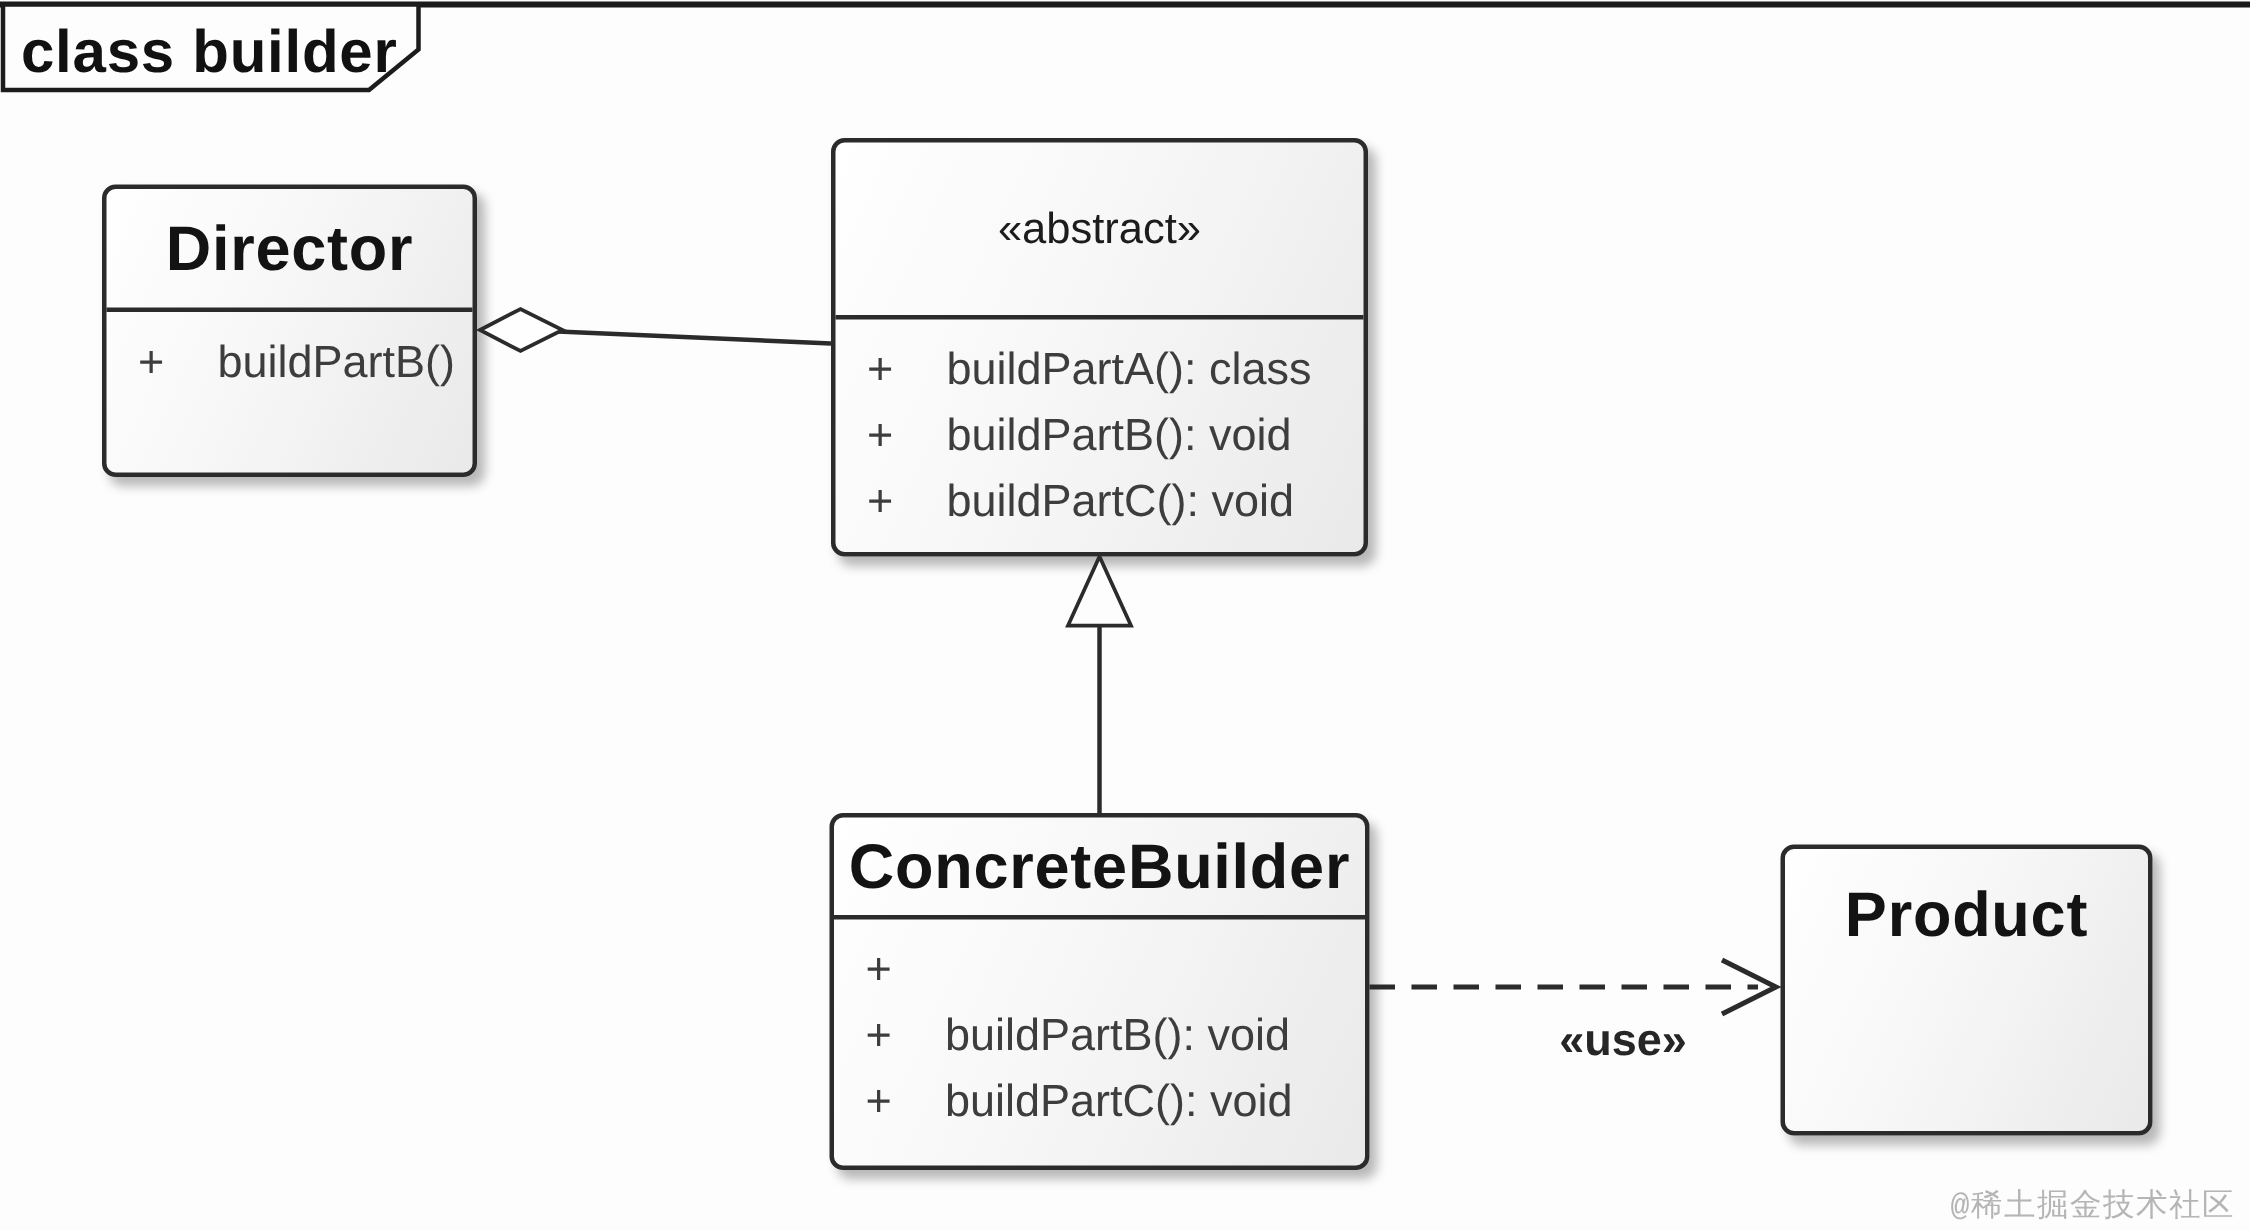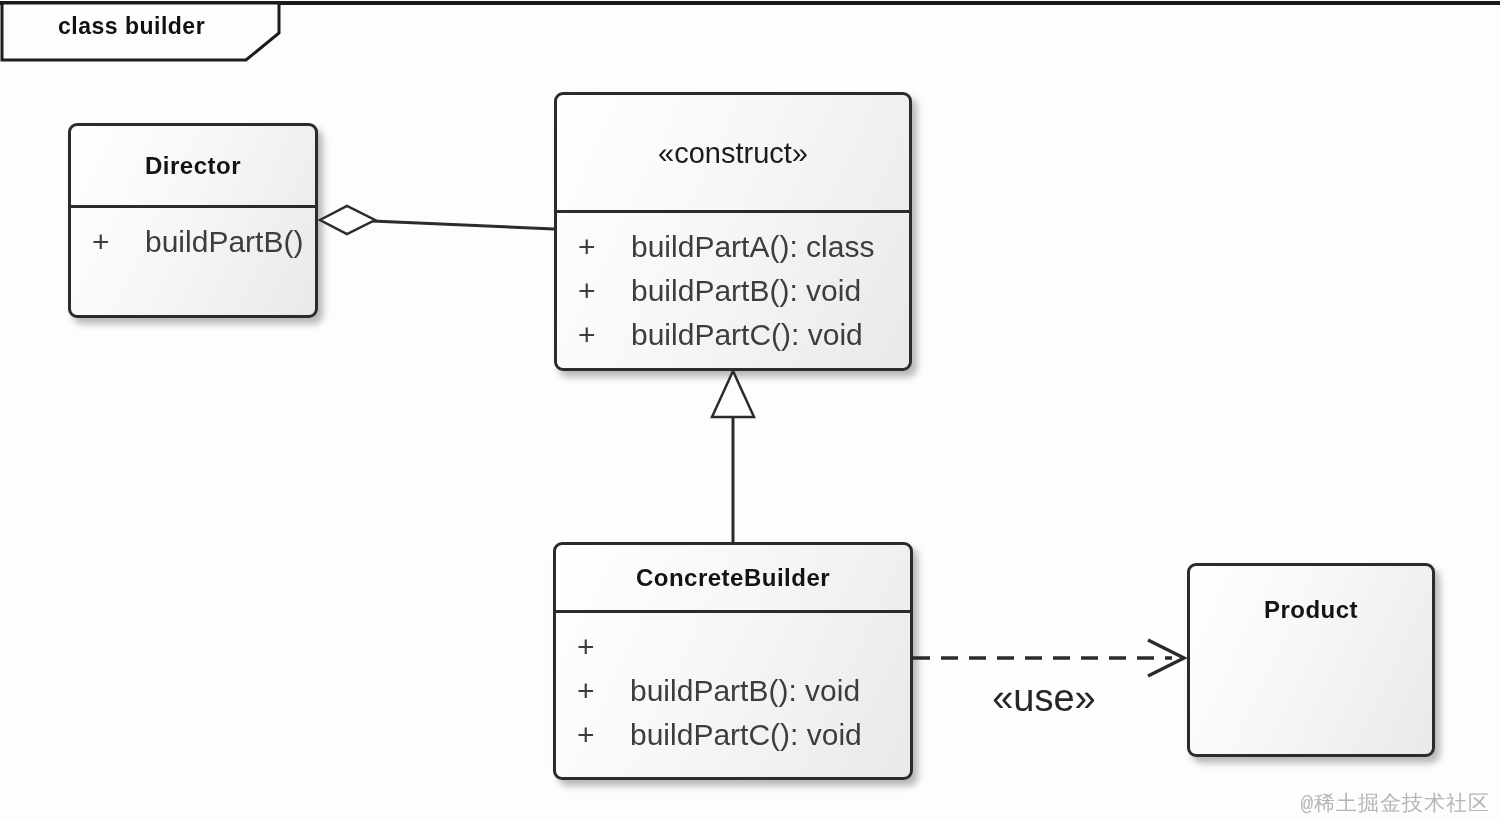--- a/index.html
+++ b/index.html
@@ -35,21 +35,21 @@
     align-items: center;
     justify-content: center;
   }
   .title-compartment.with-sep { border-bottom: 3px solid #2b2b2b; }
   .cls-stereotype {
     font-size: 29px;
     color: #1c1c1c;
     line-height: 40px;
   }
   .cls-name {
-    font-size: 24px;
+    font-size: 42px;
     font-weight: bold;
     color: #131313;
     line-height: 44px;
     letter-spacing: 0.5px;
   }
   .methods-compartment {
     box-sizing: border-box;
     padding-top: 12px;
   }
   .method-row {
@@ -78,34 +78,33 @@
   #cls-concrete { left: 553px; top: 542px; width: 360px; height: 238px; }
   #cls-concrete .title-compartment { height: 68px; }
   
   #cls-product { left: 1187px; top: 563px; width: 248px; height: 194px; }
   #cls-product .title-compartment { height: 88px; }
 
   .frame-tab-label {
     position: absolute;
     left: 14px; top: 13px;
     z-index: 4;
-    font-size: 23px;
+    font-size: 40px;
     font-weight: bold;
     color: #111111;
     letter-spacing: 0.5px;
-    margin-left: 44px;
   }
   .use-label {
     position: absolute;
-    left: 969px; top: 677px;
+    left: 1007px; top: 677px;
     width: 150px;
     z-index: 4;
     text-align: center;
-    font-size: 38px;
-    font-weight: 400;
+    font-size: 30px;
+    font-weight: 700;
     color: #262626;
   }
   .watermark {
     position: absolute;
     right: 10px; top: 789px;
     z-index: 4;
     font-size: 21px;
     color: #b5b5b5;
     letter-spacing: 1px;
     font-family: Liberation Mono, monospace;
@@ -148,21 +147,21 @@
     <div class="methods-compartment">
       <div class="method-row">
         <span class="vis">+</span>
         <span class="sig">buildPartB()</span>
       </div>
     </div>
   </div>
 
   <div class="uml-class" id="cls-builder">
     <div class="title-compartment with-sep">
-      <div class="cls-stereotype">«construct»</div>
+      <div class="cls-stereotype">«abstract»</div>
     </div>
     <div class="methods-compartment">
       <div class="method-row">
         <span class="vis">+</span>
         <span class="sig">buildPartA(): class</span>
       </div>
       <div class="method-row">
         <span class="vis">+</span>
         <span class="sig">buildPartB(): void</span>
       </div>

